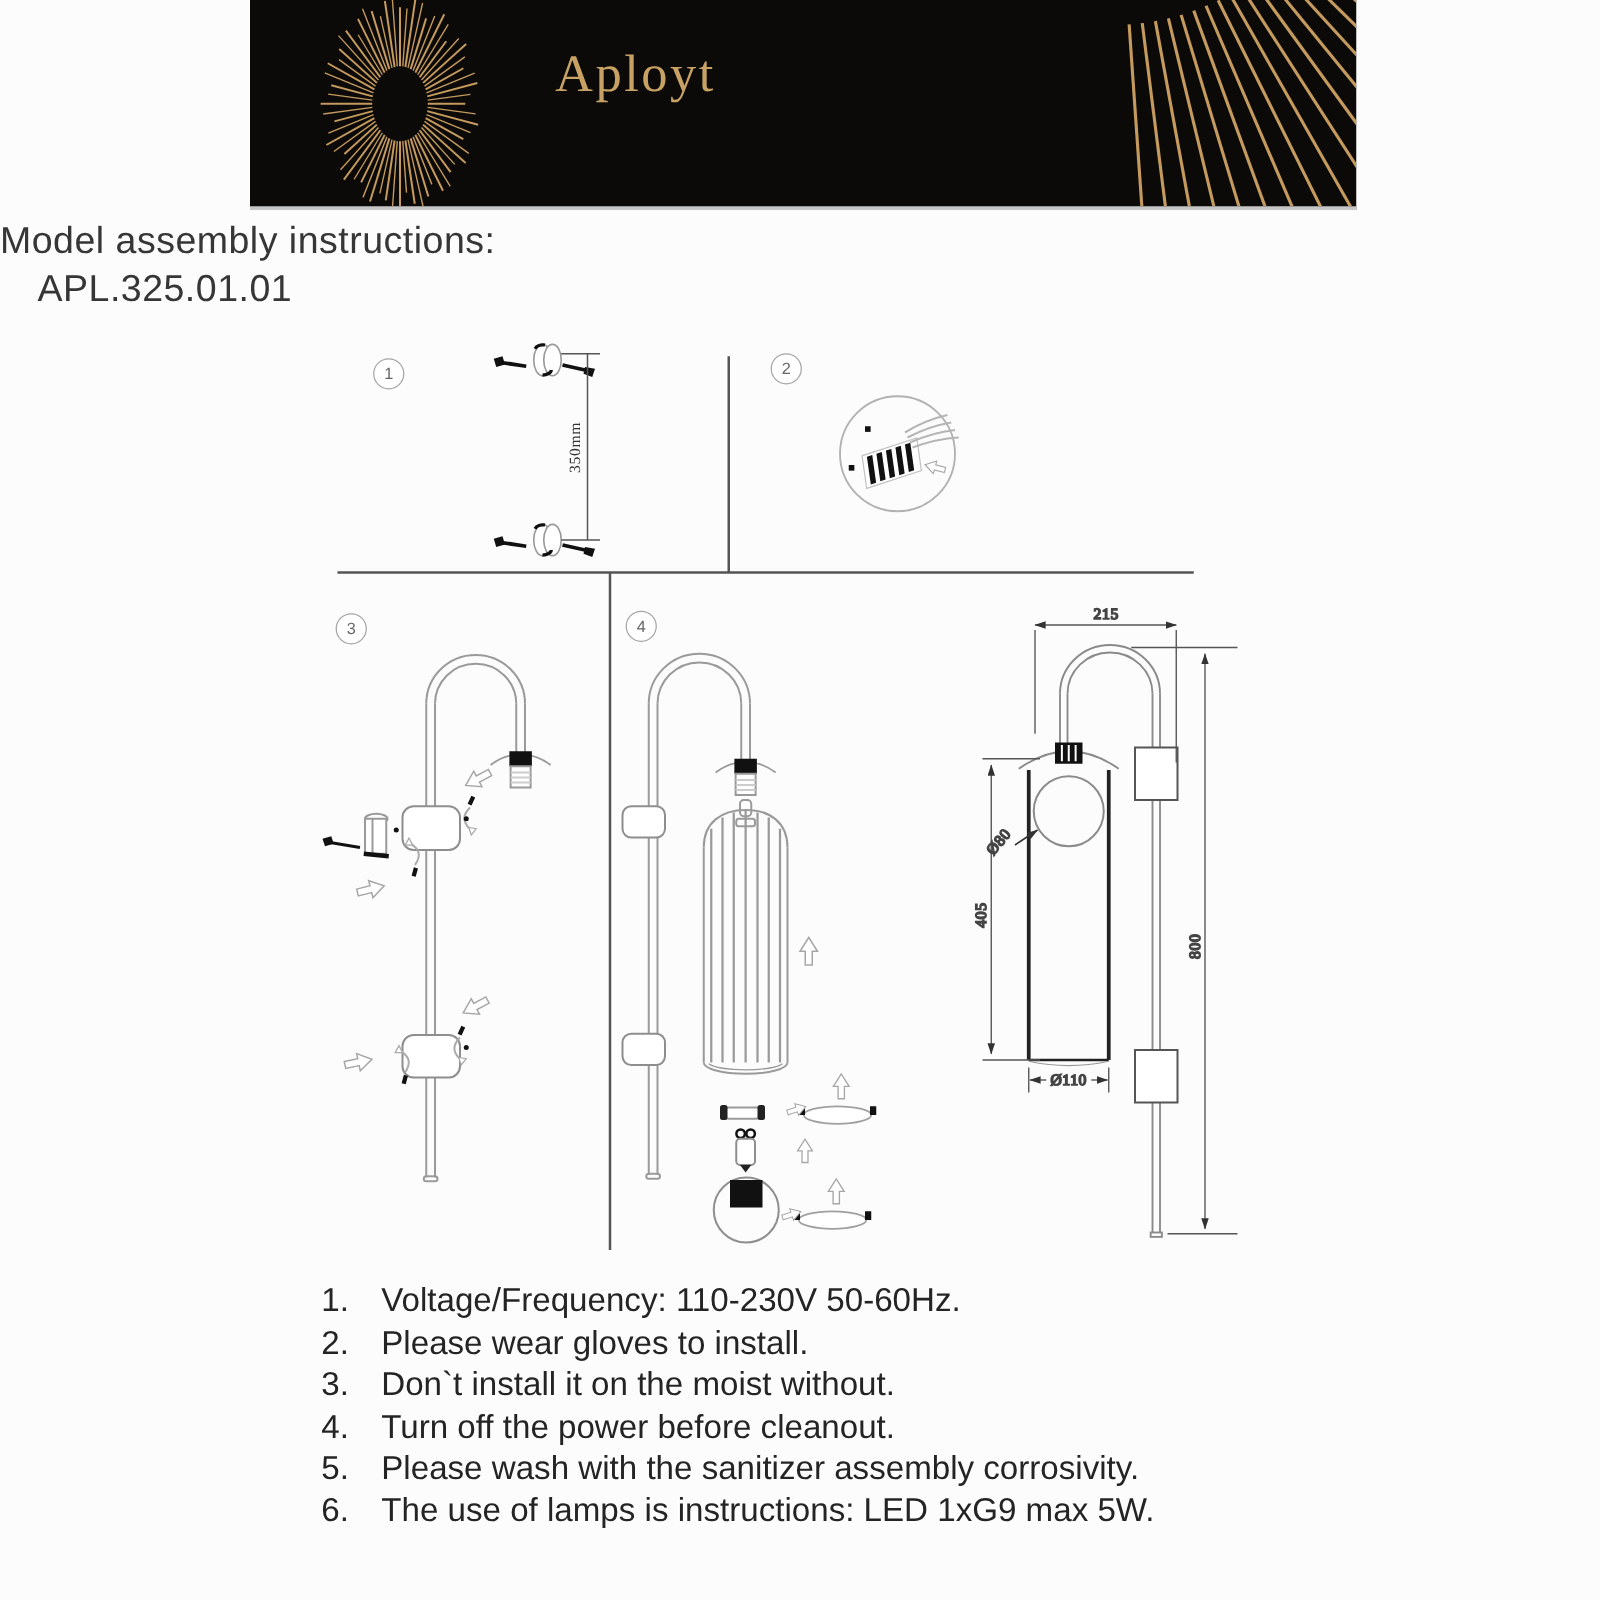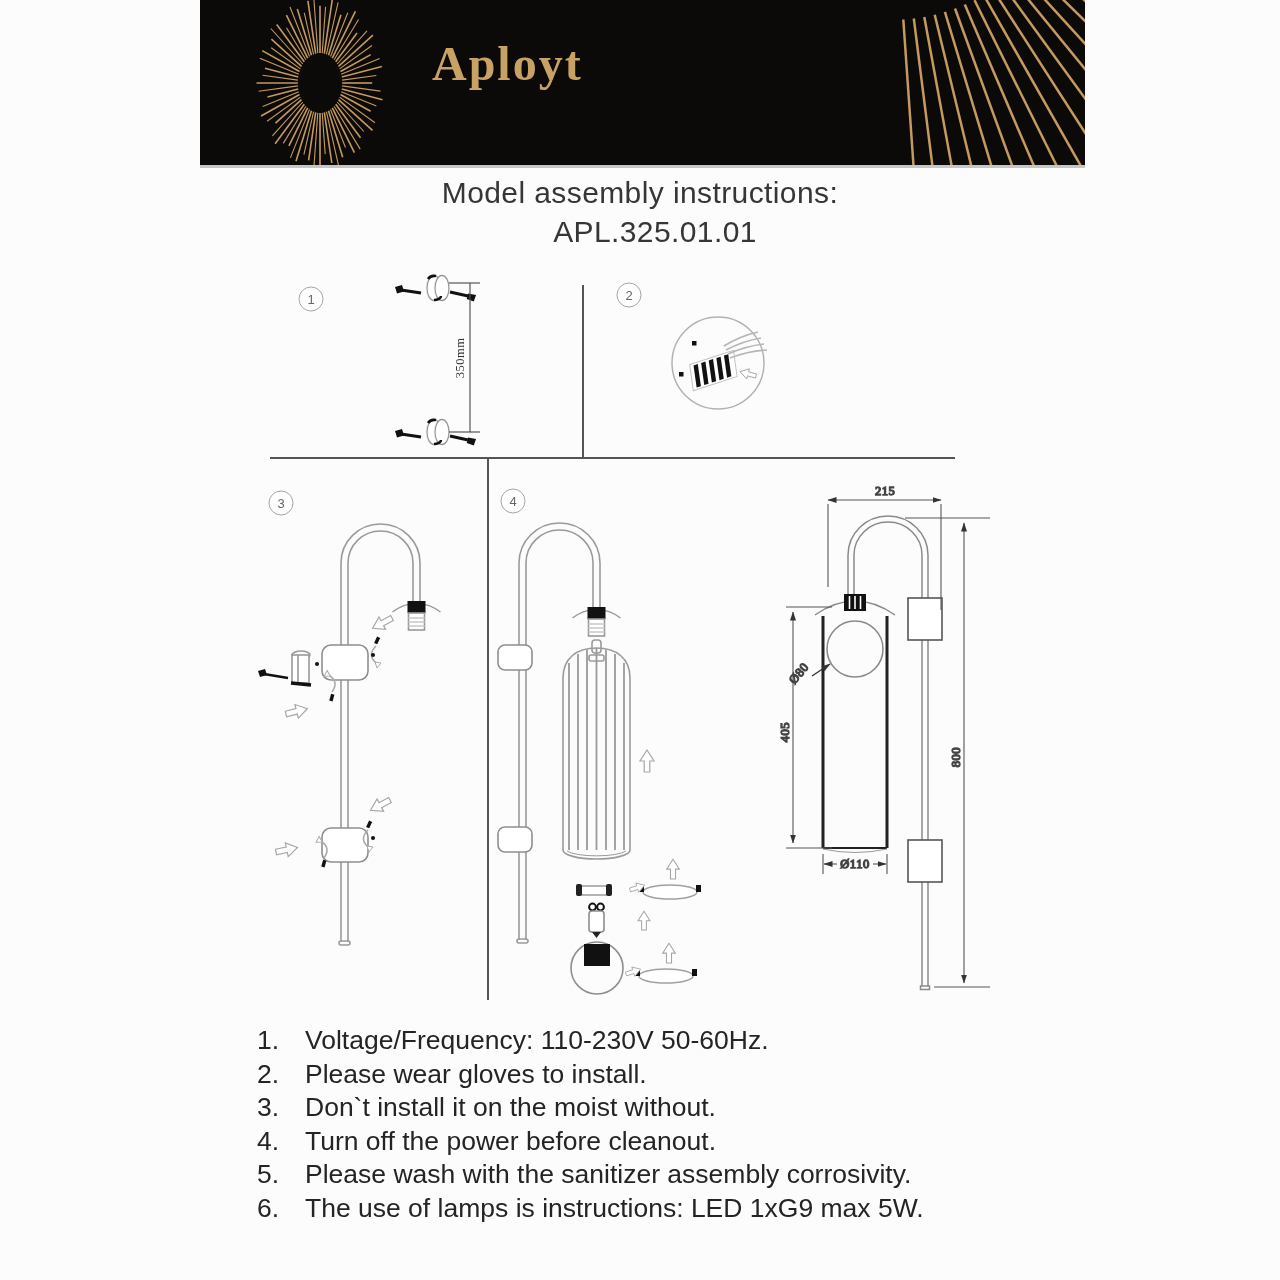--- a/index.html
+++ b/index.html
@@ -8,28 +8,28 @@
     background:#fcfcfc;
     font-family:"Liberation Sans", sans-serif;
     overflow:hidden;
   }
   .banner{
     position:absolute;left:200px;top:0;width:885px;height:165px;
     background:#0b0a08;overflow:hidden;border-bottom:3px solid #c6c6c6;
   }
   .banner svg{position:absolute;left:0;top:0;}
   .brand{
-    position:absolute;left:232px;top:36px;
+    position:absolute;left:244px;top:36px;
     font-family:"Liberation Serif", serif;
-    font-size:48px;font-weight:700;letter-spacing:2px;
+    font-size:42px;font-weight:400;letter-spacing:2px;
     color:#c8a264;
   }
   .title-block{
     position:absolute;left:0;top:176px;width:1280px;
-    text-align:center;color:#363636;
+    text-align:left;color:#363636;
   }
   .title-line{font-size:30px;letter-spacing:.4px;}
   .model-line{font-size:30px;margin-top:5px;letter-spacing:.4px;padding-left:30px;}
   .diagram{position:absolute;left:240px;top:252px;}
   .dimtxt{
     font-family:"Liberation Serif", serif;
     font-size:12.5px;fill:#333;letter-spacing:.5px;
   }
   .badge-txt{font-size:13px;fill:#666;}
   .instructions{

